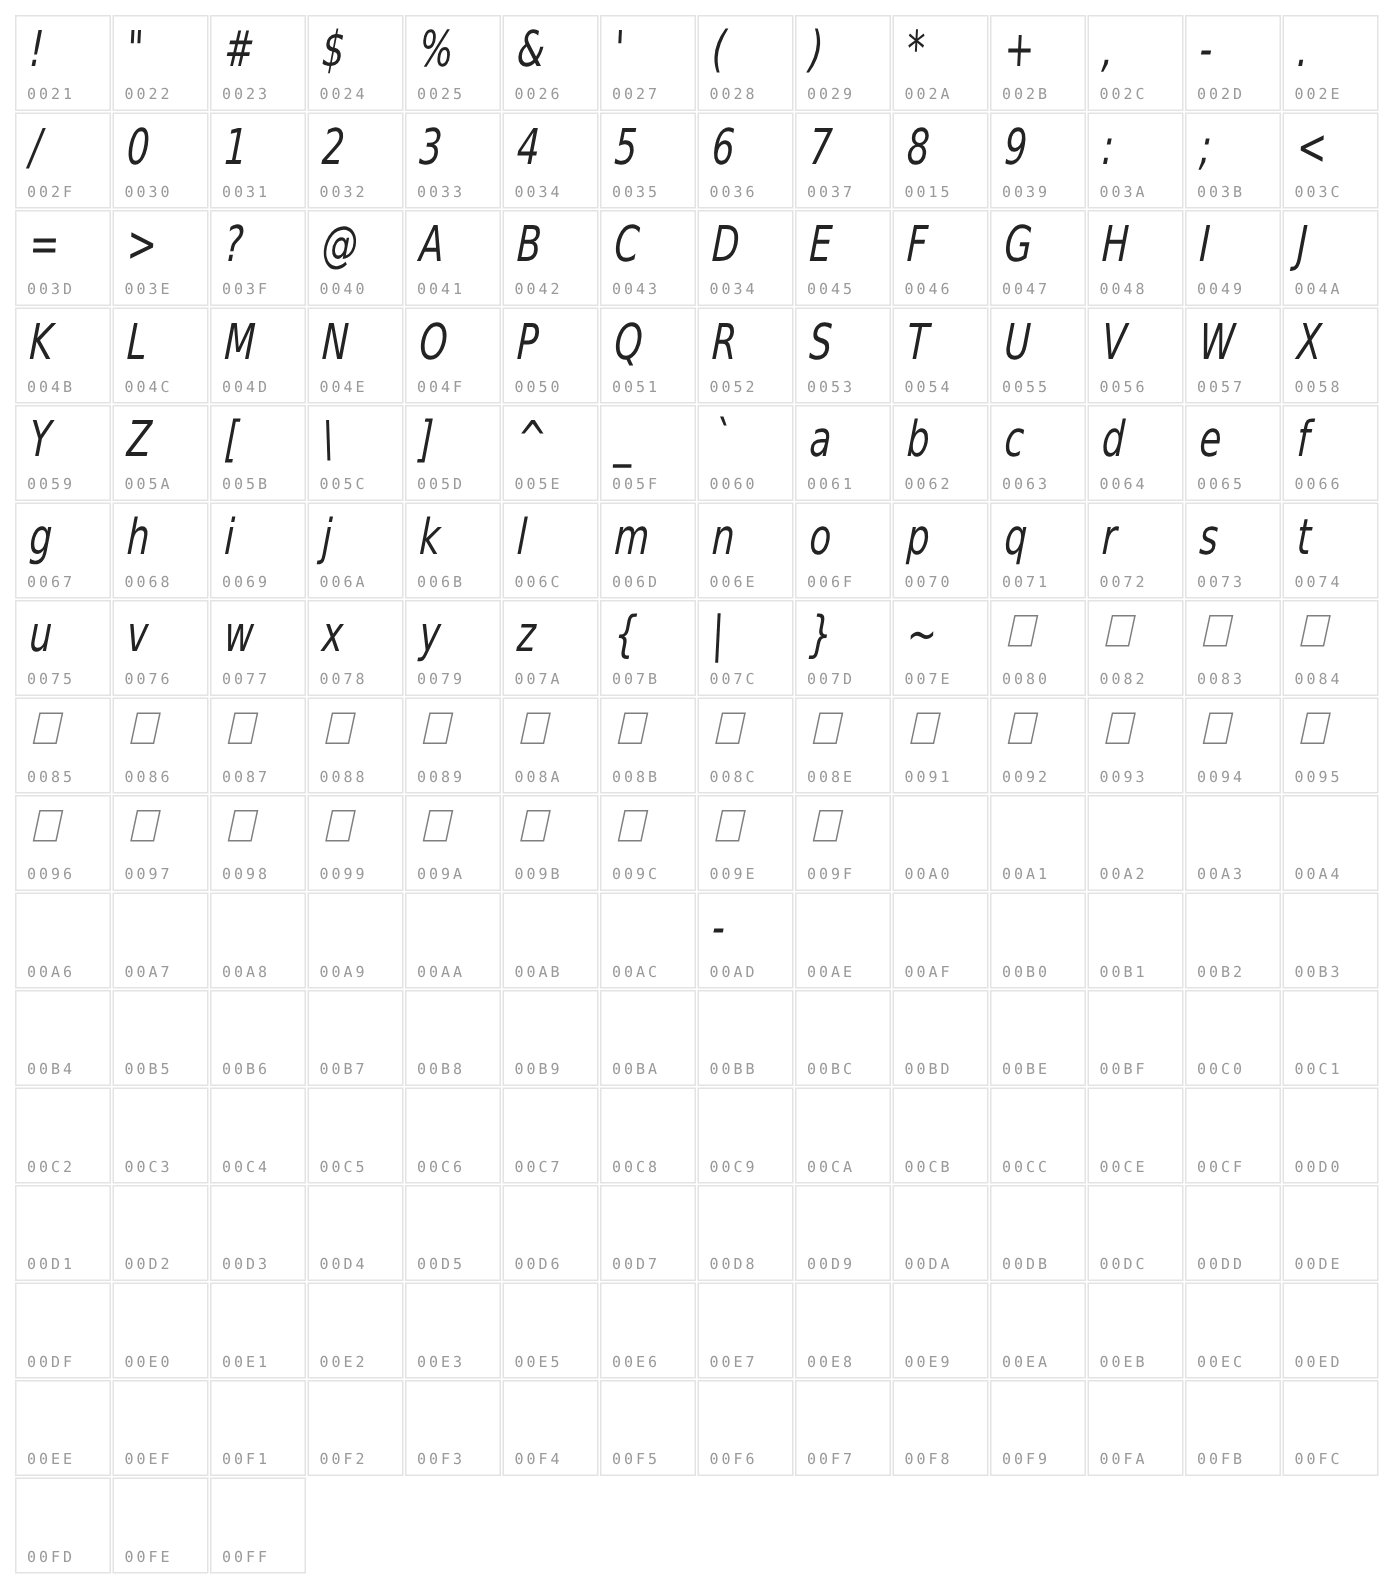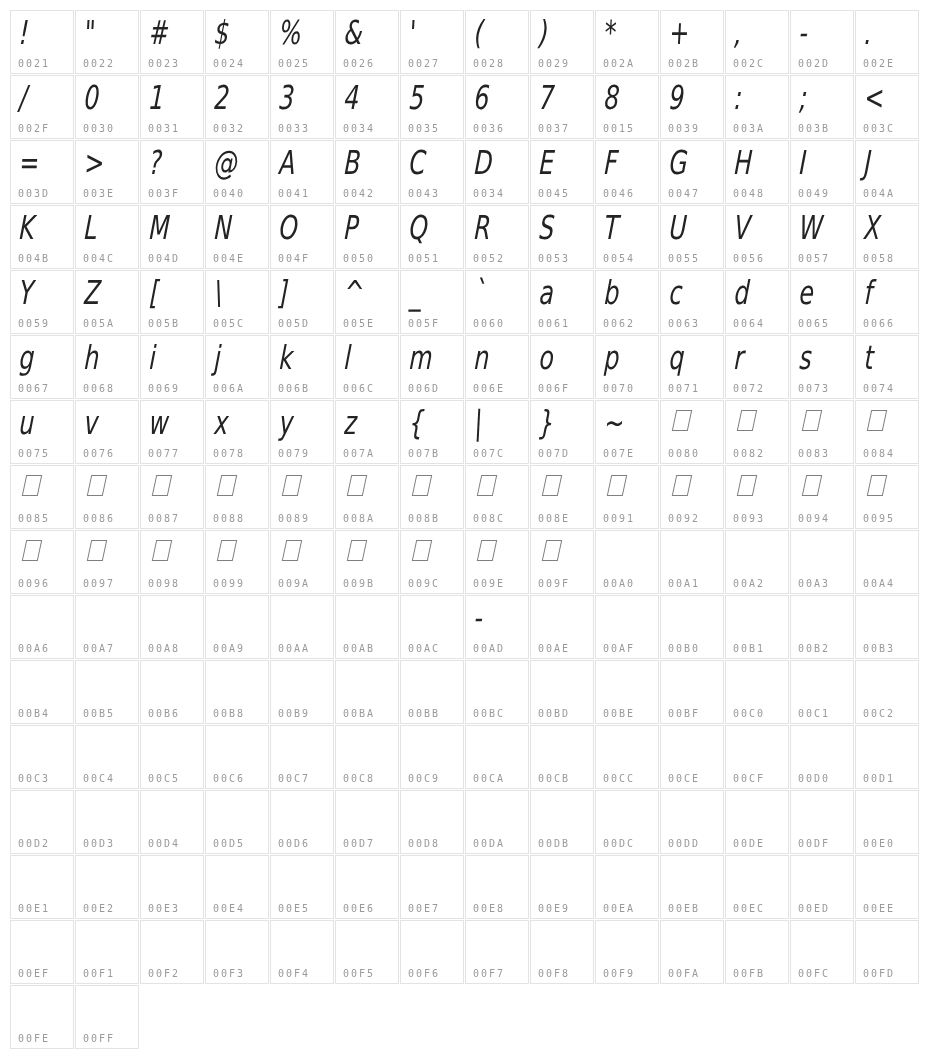--- a/index.html
+++ b/index.html
@@ -643,20 +643,24 @@
       <div class="cell">
         <span class="noglyph"></span>
         <span class="cp">00B5</span>
       </div>
       <div class="cell">
         <span class="noglyph"></span>
         <span class="cp">00B6</span>
       </div>
       <div class="cell">
         <span class="noglyph"></span>
+        <span class="cp">00B7</span>
+      </div>
+      <div class="cell">
+        <span class="noglyph"></span>
         <span class="cp">00B8</span>
       </div>
       <div class="cell">
         <span class="noglyph"></span>
         <span class="cp">00B9</span>
       </div>
       <div class="cell">
         <span class="noglyph"></span>
         <span class="cp">00BA</span>
       </div>
@@ -771,20 +775,24 @@
       <div class="cell">
         <span class="noglyph"></span>
         <span class="cp">00D7</span>
       </div>
       <div class="cell">
         <span class="noglyph"></span>
         <span class="cp">00D8</span>
       </div>
       <div class="cell">
         <span class="noglyph"></span>
+        <span class="cp">00D9</span>
+      </div>
+      <div class="cell">
+        <span class="noglyph"></span>
         <span class="cp">00DA</span>
       </div>
       <div class="cell">
         <span class="noglyph"></span>
         <span class="cp">00DB</span>
       </div>
       <div class="cell">
         <span class="noglyph"></span>
         <span class="cp">00DC</span>
       </div>
@@ -808,24 +816,20 @@
         <span class="noglyph"></span>
         <span class="cp">00E1</span>
       </div>
       <div class="cell">
         <span class="noglyph"></span>
         <span class="cp">00E2</span>
       </div>
       <div class="cell">
         <span class="noglyph"></span>
         <span class="cp">00E3</span>
-      </div>
-      <div class="cell">
-        <span class="noglyph"></span>
-        <span class="cp">00E4</span>
       </div>
       <div class="cell">
         <span class="noglyph"></span>
         <span class="cp">00E5</span>
       </div>
       <div class="cell">
         <span class="noglyph"></span>
         <span class="cp">00E6</span>
       </div>
       <div class="cell">

